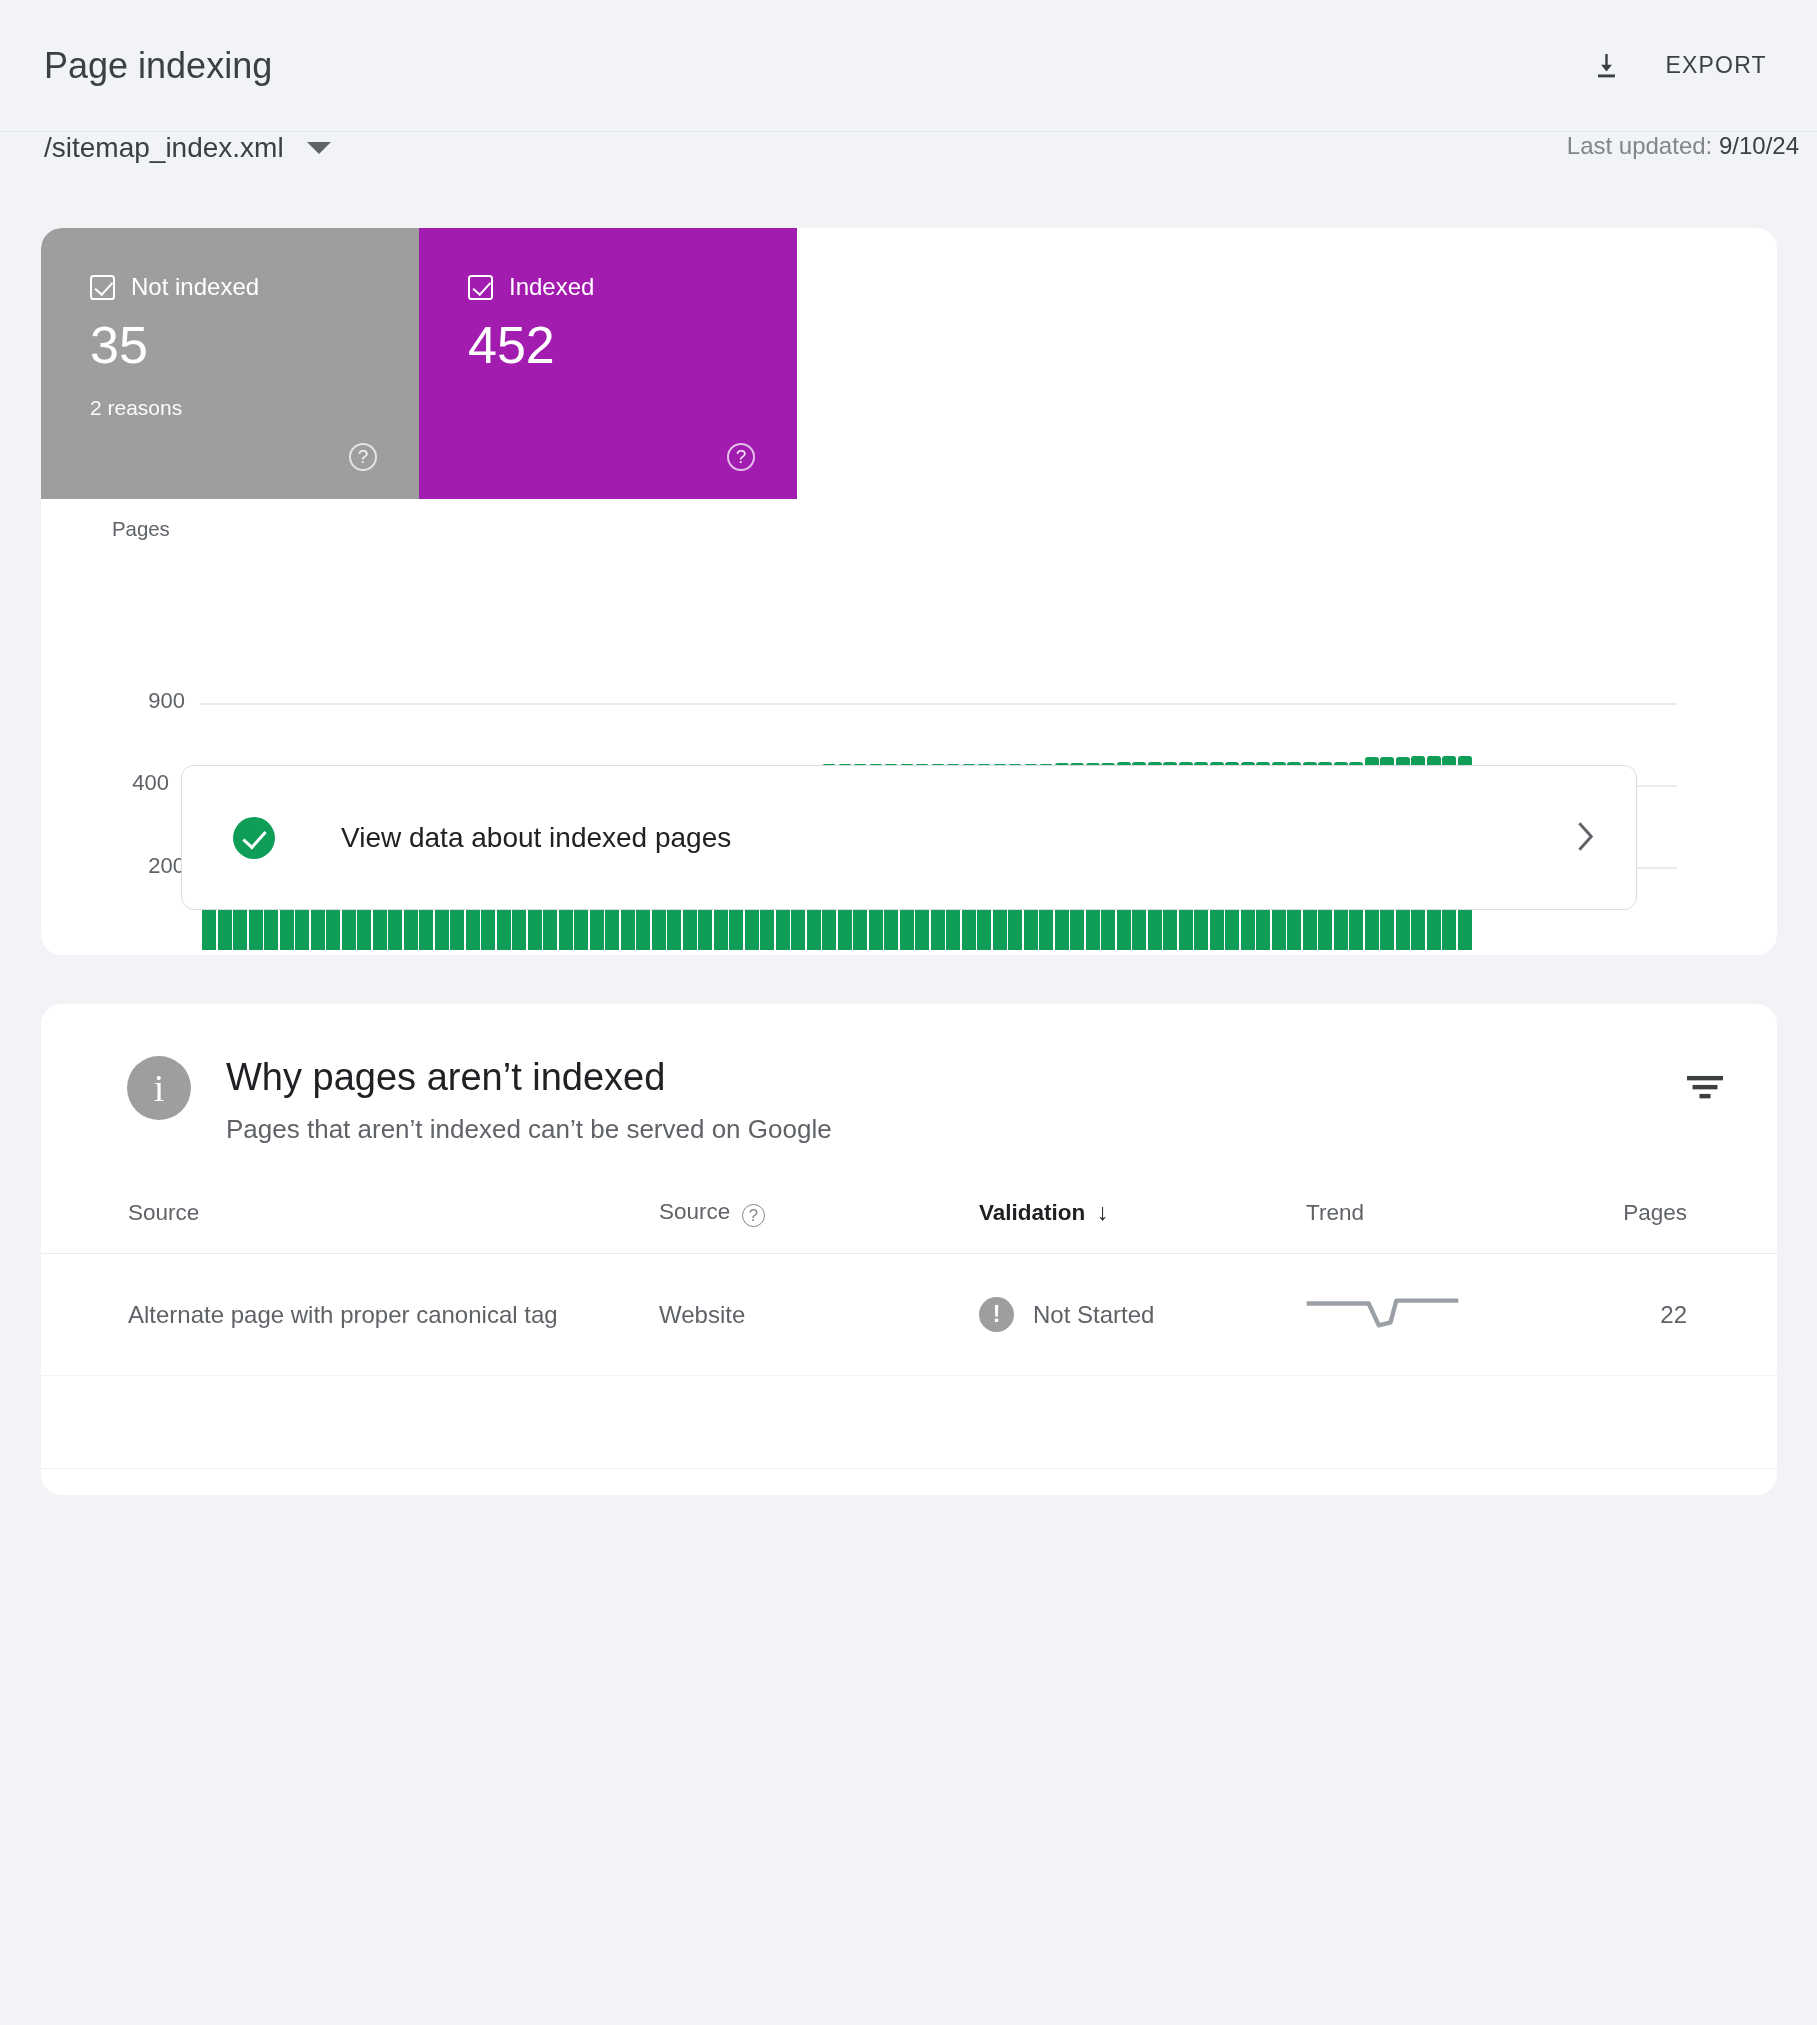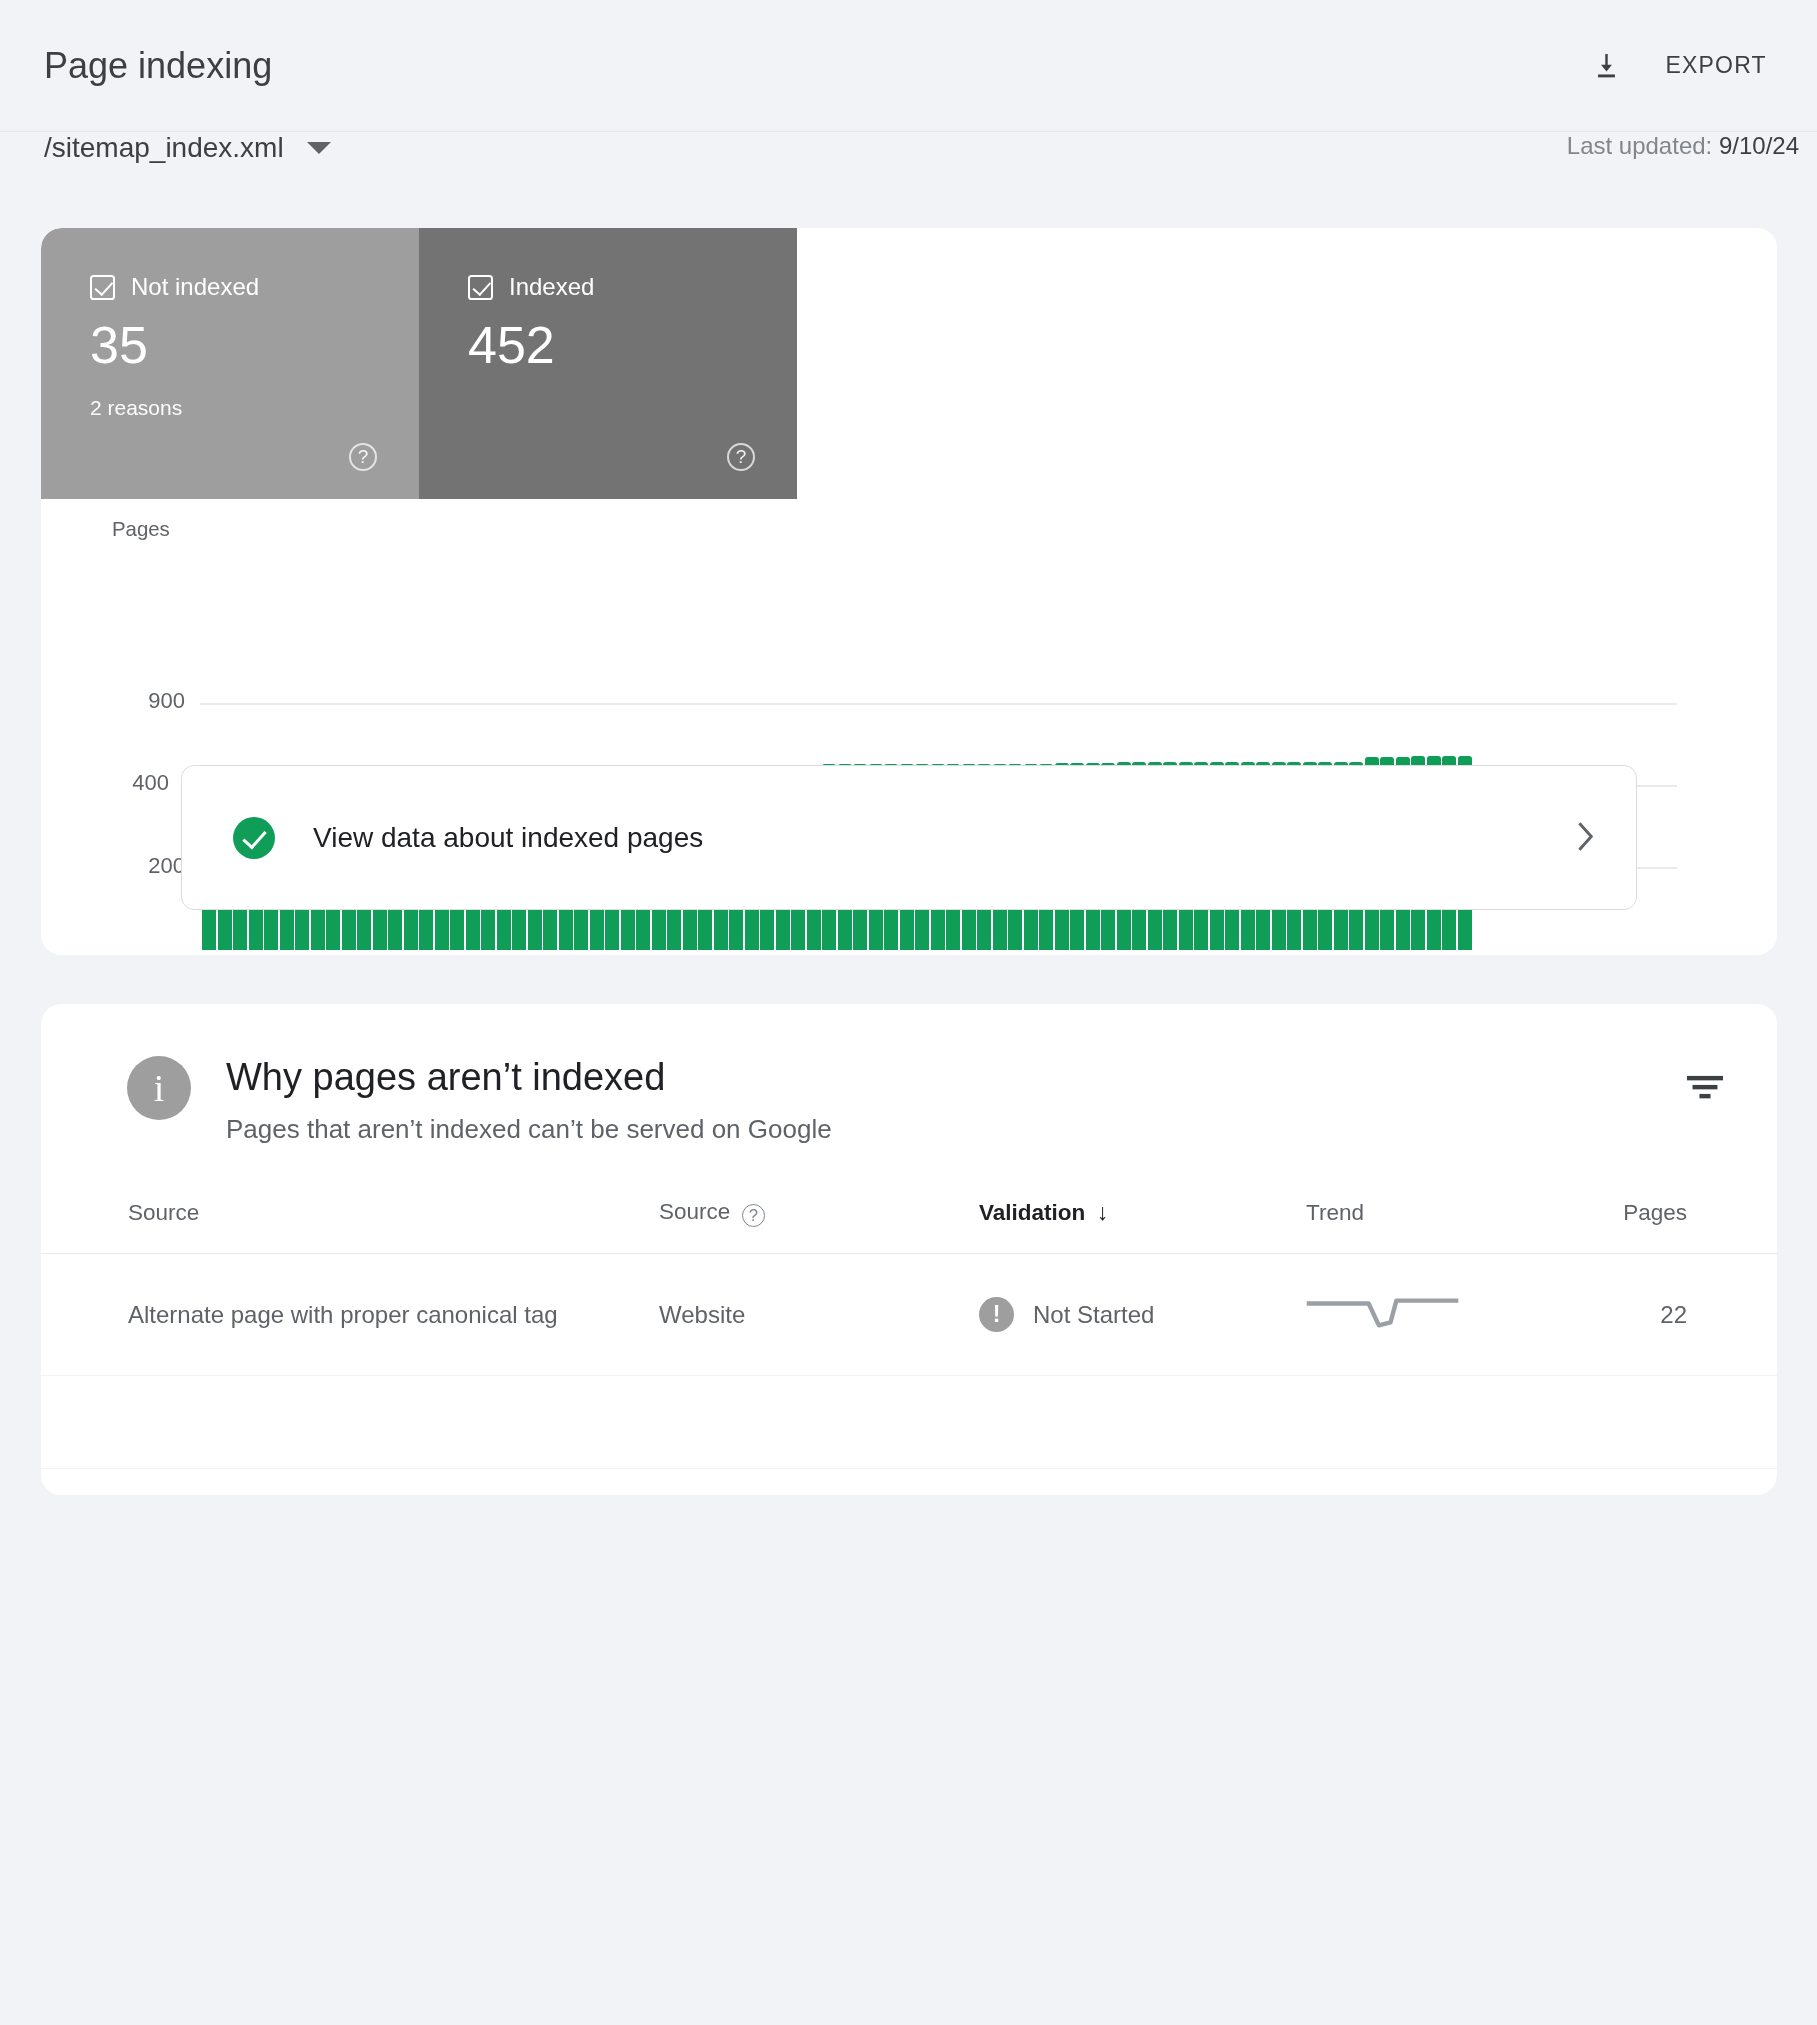--- a/index.html
+++ b/index.html
@@ -85,21 +85,21 @@
 
   
   .tiles { display: flex; height: 271px; width: 756px; }
   .tile {
     position: relative;
     padding: 45px 0 0 49px;
     color: #fff;
     cursor: pointer;
   }
   .tile.notindexed { width: 378px; background: #9e9e9e; border-top-left-radius: 20.4px; }
-  .tile.indexed   { width: 378px; background: #737373; }
+  .tile.indexed   { width: 378px; background: #a21caf; }
   .tile-head { display: flex; align-items: center; gap: 16px; }
   .cbox {
     width: 25px; height: 25px;
     border: 2.2px solid #fff;
     border-radius: 3.6px;
     position: relative;
     flex: 0 0 auto;
   }
   .cbox::after {
     content: "";
@@ -569,21 +569,21 @@
           <div class="g" style="height: 194px;"></div>
         </div>
         <div class="bar">
           <div class="g" style="height: 194px;"></div>
         </div>
       </div>
     <div class="annots" id="annots"></div>
     <div class="xticks" id="xticks"></div>
   </div>
 
-  <div class="banner" style="position:absolute; left:70px; right:70px; bottom:45px;">
+  <div class="banner" style="position:absolute; left:70px; right:70px; bottom:45px;gap:28px;">
     <span class="check-circle"></span>
     <span class="banner-text">View data about indexed pages</span>
     <span>
       <svg class="chev" viewBox="0 0 12 22">
           <path d="M1 1 L10 11 L1 21" fill="none" stroke="#5f6368" stroke-width="2.2"></path>
         </svg>
     </span>
   </div>
 </div>
 

